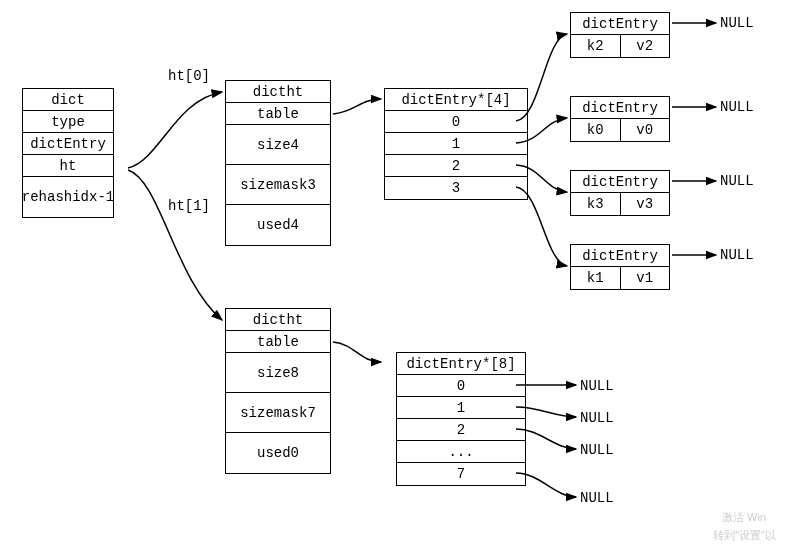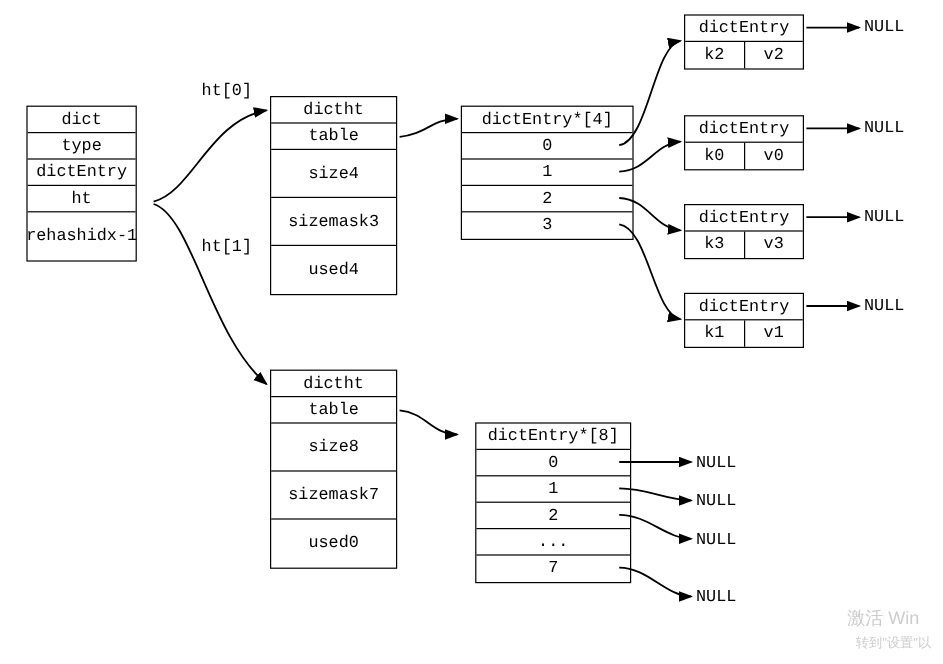--- a/index.html
+++ b/index.html
@@ -47,21 +47,21 @@
     left: 0; top: 0;
     width: 786px; height: 553px;
     pointer-events: none;
   }
   .watermark1 {
     position: absolute;
     right: 20px;
     bottom: 28px;
     color: #ccc;
     font-family: "Microsoft YaHei", sans-serif;
-    font-size: 15px;
+    font-size: 11px;
   }
   .watermark2 {
     position: absolute;
     right: 10px;
     bottom: 10px;
     color: #ccc;
     font-family: "Microsoft YaHei", sans-serif;
     font-size: 11px;
   }
 </style>

